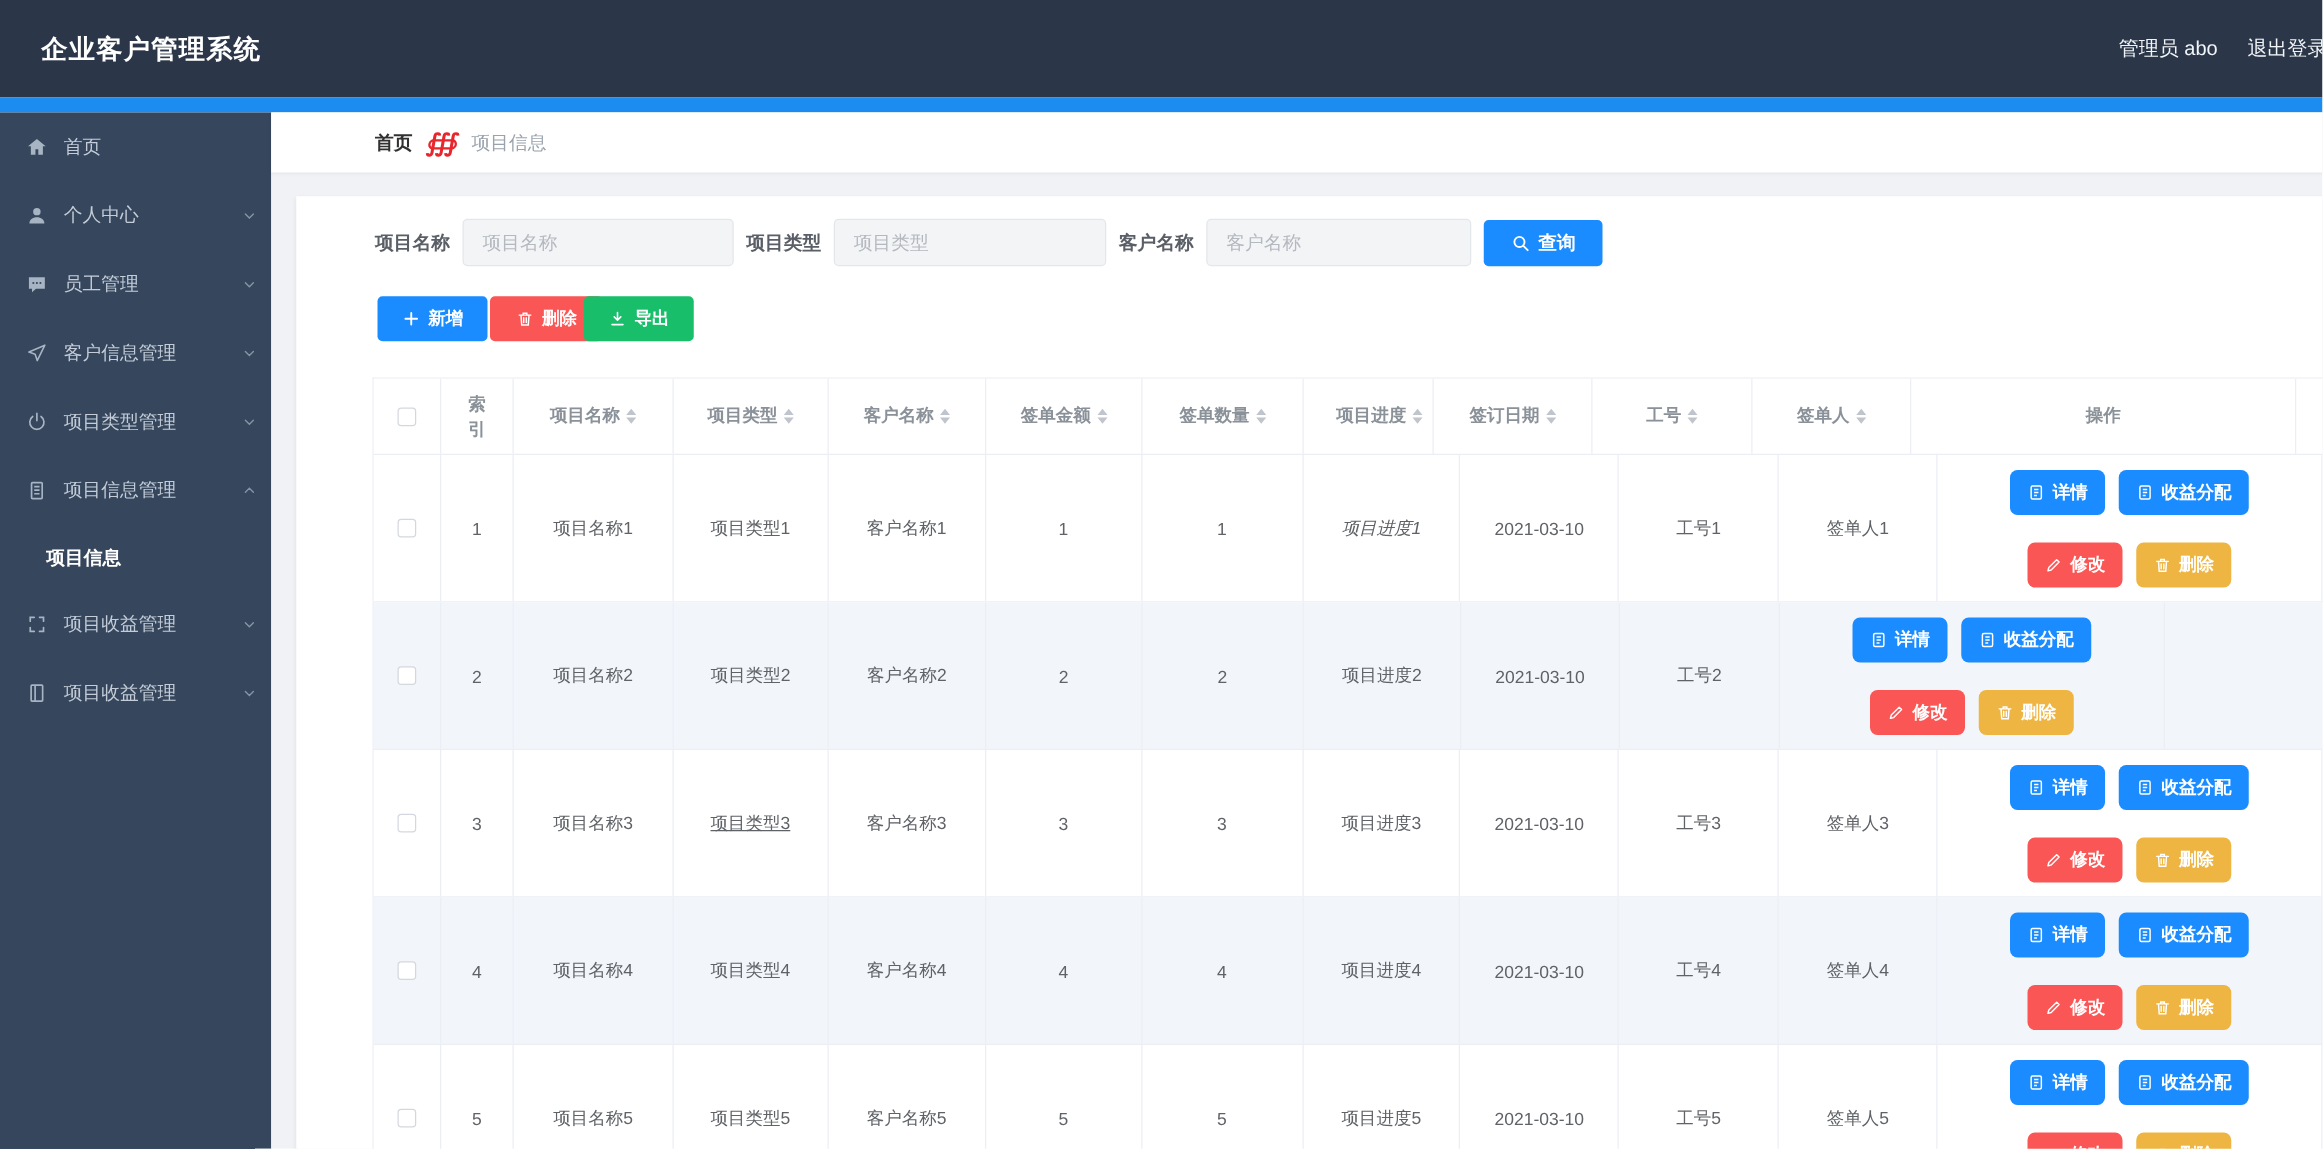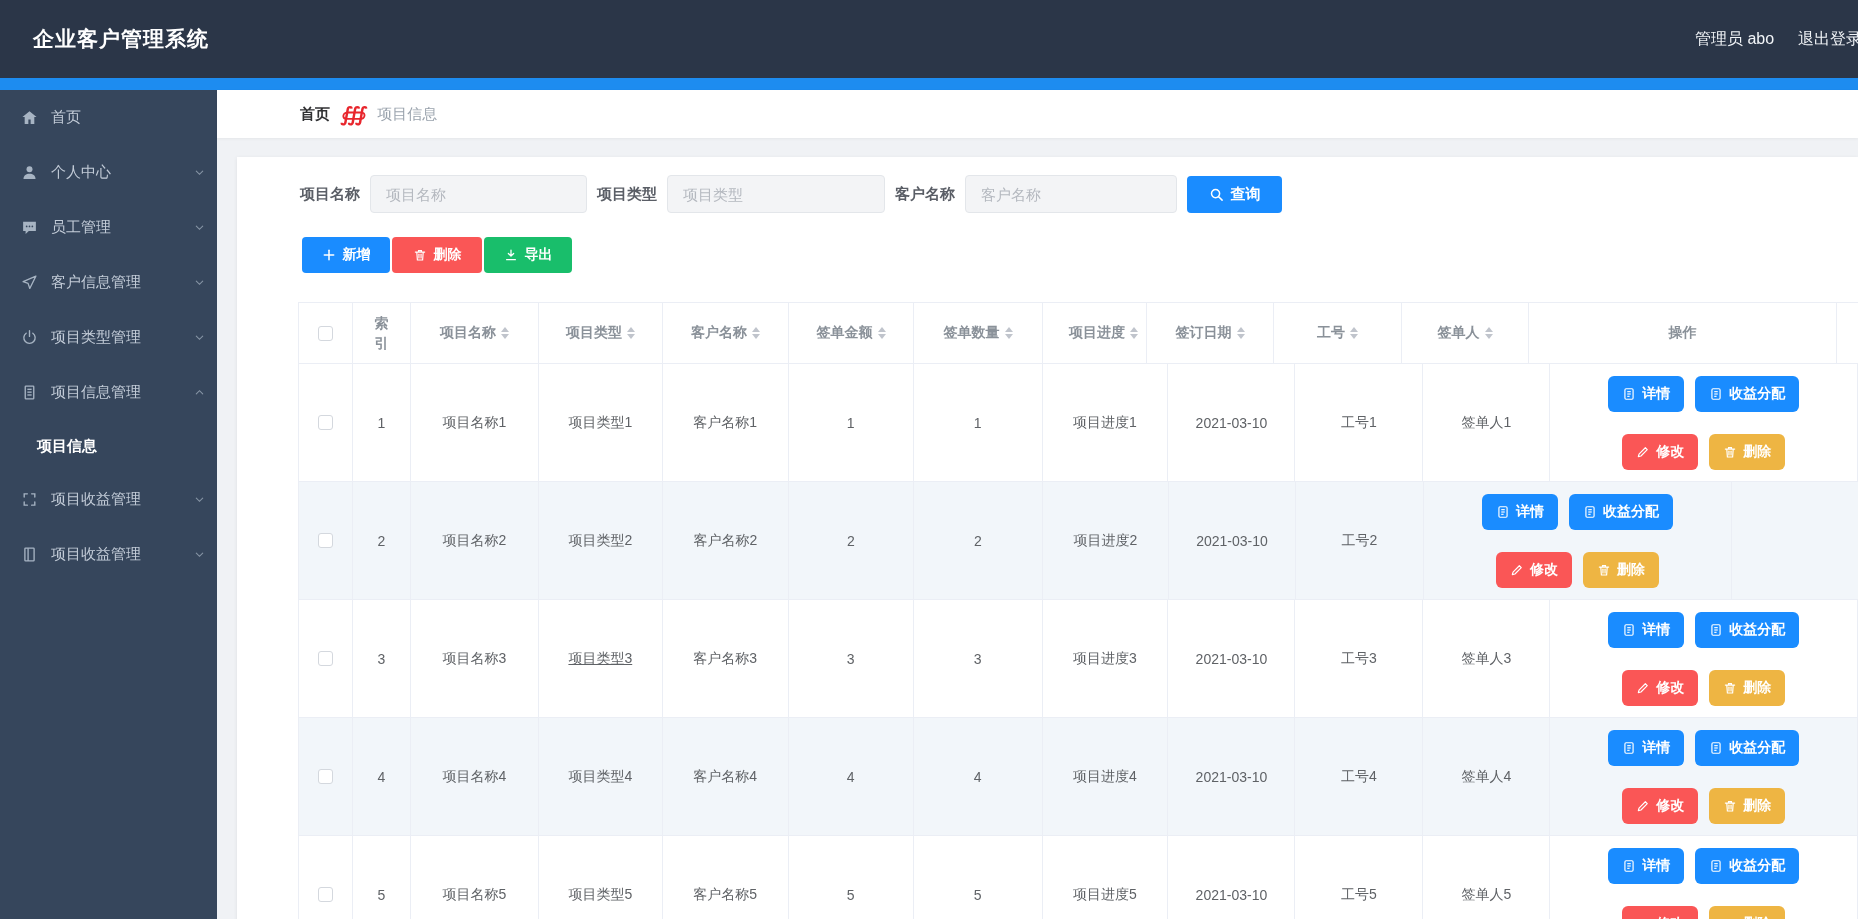--- a/index.html
+++ b/index.html
@@ -299,21 +299,21 @@
       <div class="trow tdata">
         <div class="tcell" style="width: 54px;">
           <div class="cbox"></div>
         </div>
         <div class="tcell" style="width: 58px;">1</div>
         <div class="tcell" style="width: 128px;">项目名称1</div>
         <div class="tcell" style="width: 124px;">项目类型1</div>
         <div class="tcell" style="width: 126px;">客户名称1</div>
         <div class="tcell" style="width: 125px;">1</div>
         <div class="tcell" style="width: 129px;">1</div>
-        <div class="tcell" style="width: 126px;">项目进度1</div>
+        <div class="tcell" style="width: 126px; font-style: italic;">项目进度1</div>
         <div class="tcell" style="width: 127px;">2021-03-10</div>
         <div class="tcell" style="width: 128px;">工号1</div>
         <div class="tcell" style="width: 127px;">签单人1</div>
         <div class="tcell" style="width: 308px;">
           <div class="actions-wrap">
             <button class="abtn" style="background: rgb(26, 140, 255);">
               <span class="bi">
                 <svg viewBox="0 0 24 24" fill="none" stroke="currentColor" stroke-width="2">
                   <rect x="5" y="3" width="14" height="18" rx="2"></rect>
                   <line x1="9" y1="8" x2="15" y2="8"></line>
@@ -609,21 +609,21 @@
     <button class="tool-btn" style="left: 155px; width: 90px; background: rgb(250, 86, 86);">
       <span class="bi">
         <svg viewBox="0 0 24 24" fill="none" stroke="currentColor" stroke-width="2" stroke-linecap="round">
           <path d="M4 7h16M9.5 7V4.5h5V7M6.5 7l1 13.5h9l1-13.5"></path>
           <line x1="10.2" y1="10.5" x2="10.2" y2="17"></line>
           <line x1="13.8" y1="10.5" x2="13.8" y2="17"></line>
         </svg>
       </span>
       <span>删除</span>
     </button>
-    <button class="tool-btn" style="left: 247px; width: 88px; background: rgb(25, 190, 107);">
+    <button class="tool-btn" style="left: 230px; width: 88px; background: rgb(25, 190, 107);">
       <span class="bi">
         <svg viewBox="0 0 24 24" fill="none" stroke="currentColor" stroke-width="2.2" stroke-linecap="round" stroke-linejoin="round">
           <path d="M12 3.5v10M7.5 9.5l4.5 4.5 4.5-4.5M4.5 20h15"></path>
         </svg>
       </span>
       <span>导出</span>
     </button>
   </div>
 
 </body></html>

